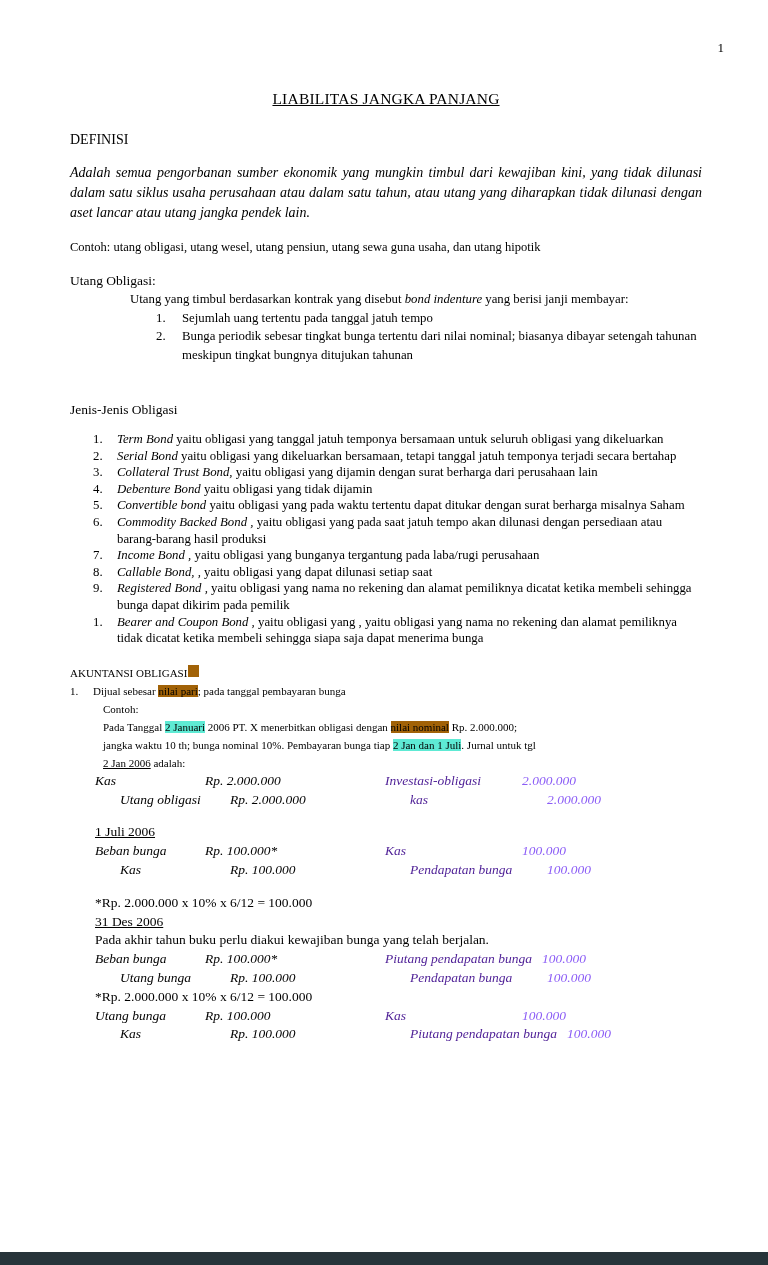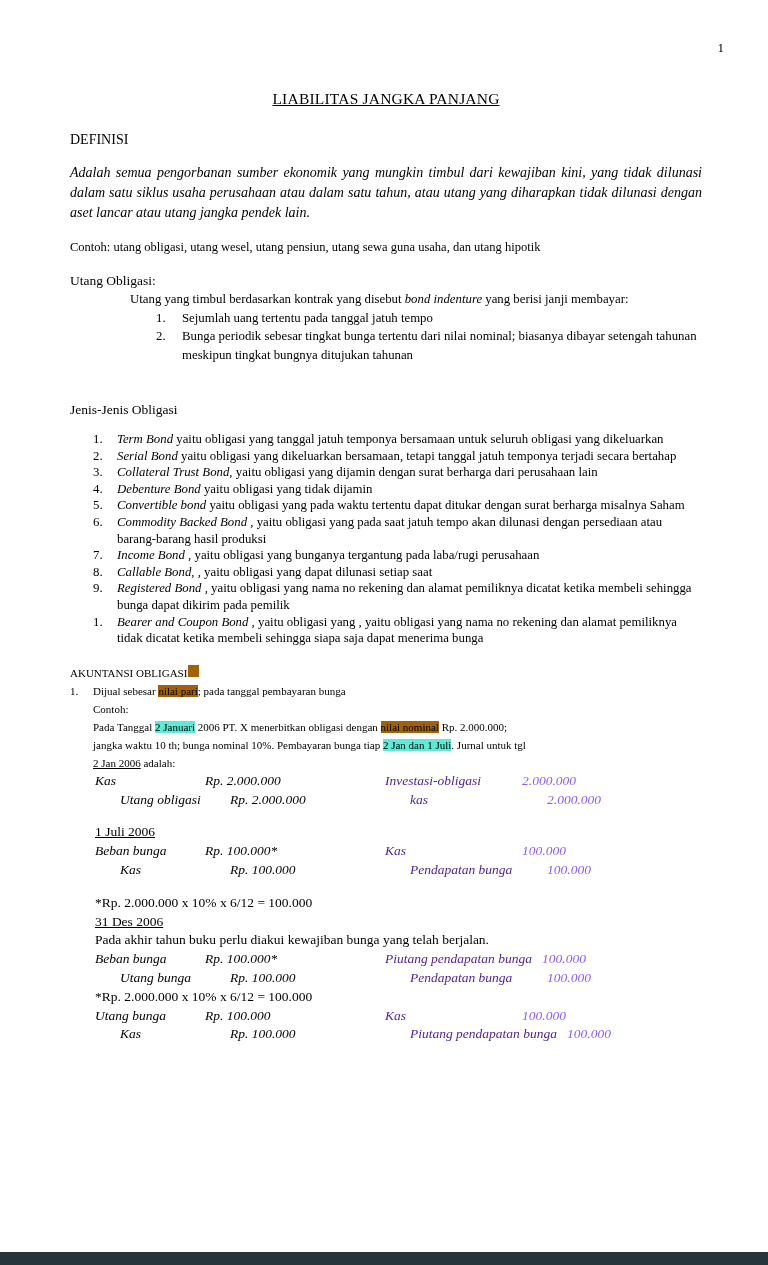--- a/index.html
+++ b/index.html
@@ -55,21 +55,21 @@
   .jenis-heading { font-size: 13.5px; }
   .jlist { margin-top: 13px; padding-left: 23px; font-size: 12.8px; line-height: 16.6px; }
   .jitem { display: flex; }
   .jitem .num { flex: 0 0 24px; }
   .jitem .txt { flex: 1; padding-right: 2px; }
 
   .akt { margin-top: 17px; font-size: 11px; line-height: 18px; }
   .akt-heading { display: inline-block; }
   .akt-item { display: flex; }
   .akt-item .num { flex: 0 0 23px; }
-  .akt-ind { margin-left: 23px; }
+  .akt-ind { margin-left: 33px; }
 
   .hl-g { background: #a16207; }
   .hl-y { background: #5eead4; }
   .hl-stub { display: inline-block; width: 11px; height: 12px; vertical-align: baseline; margin-left: 1px; }
   .u { text-decoration: underline; }
 
   .journal { font-size: 13.5px; line-height: 18.8px; }
   .jrow { font-style: italic; padding-left: 25px; display: flex; }
   .jrow.indent { padding-left: 50px; }
   .jrow .c1 { flex: 0 0 auto; min-width: 110px; padding-right: 6px; }

